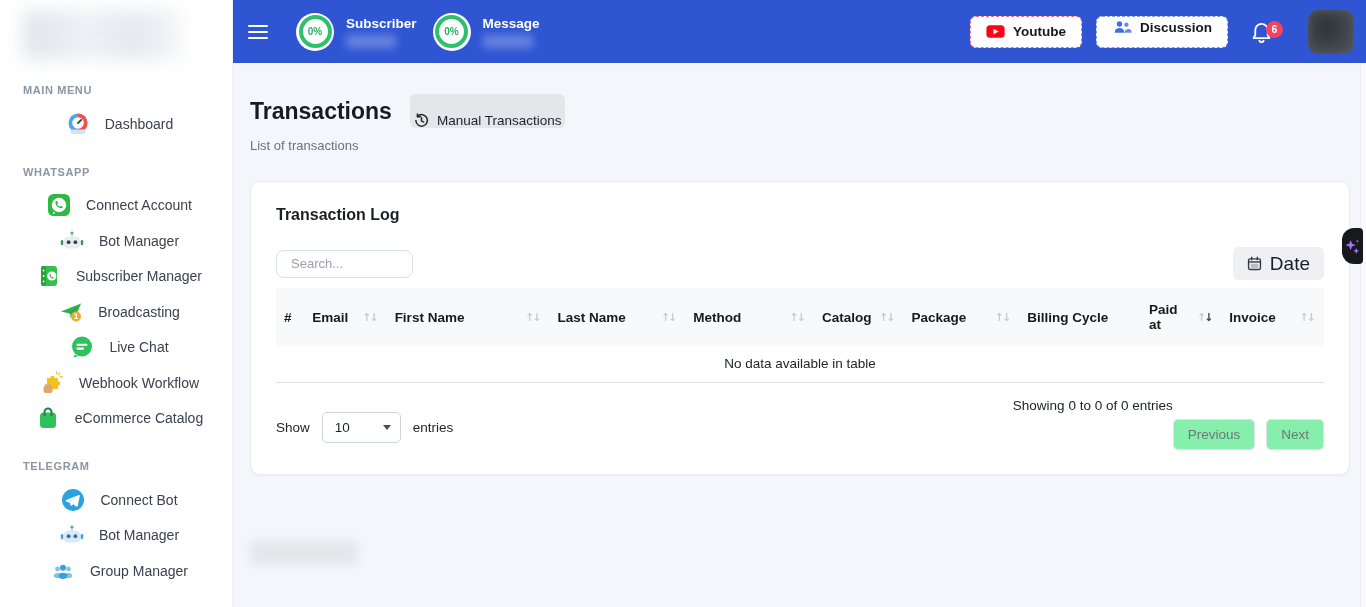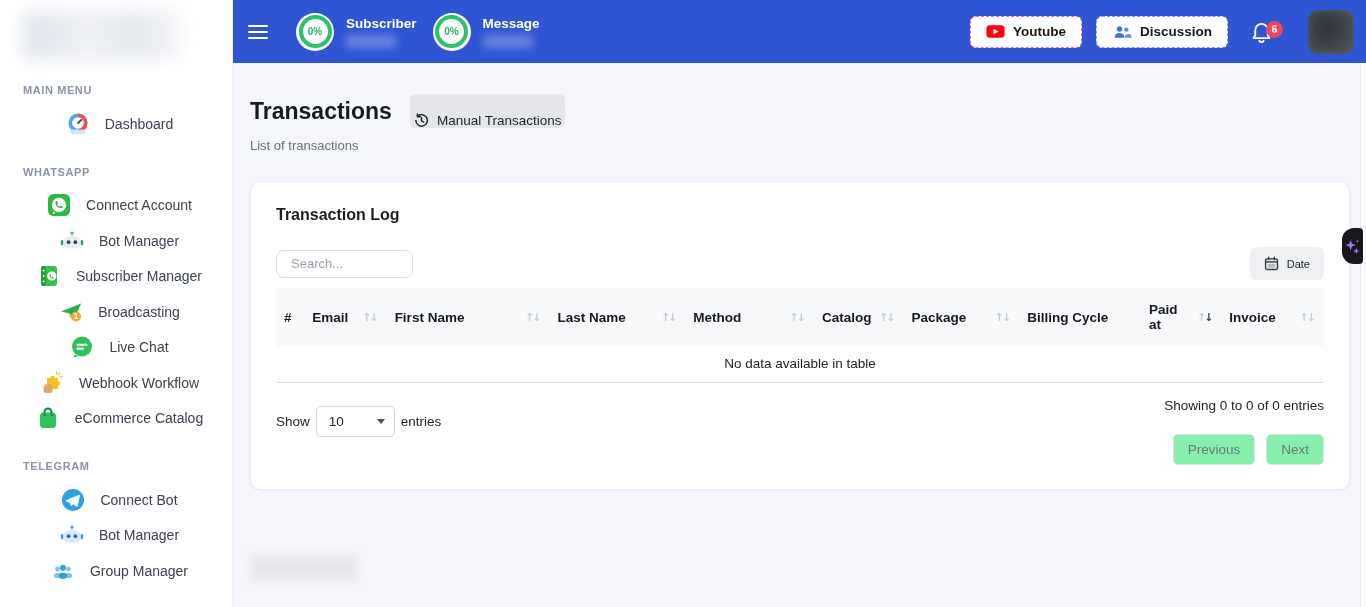--- a/index.html
+++ b/index.html
@@ -54,21 +54,21 @@
   .stat-val-blur{ width:50px; height:13px; background:rgba(255,255,255,.28); filter:blur(4px); border-radius:3px;}
 
   .topbar-spacer{ flex:1; }
 
   .pill-btn{
     height:32px; background:#fff; border-radius:6px; display:inline-flex;
     align-items:center; gap:8px; padding:12px 15px; font-size:13.5px; font-weight:600;
     color:#15181d; cursor:pointer;
   }
   .pill-btn.yt{ border:1.6px dashed #ef6b80; }
-  .pill-btn.disc{ border:1.6px dashed #7b9bef; margin-left:-2px;}
+  .pill-btn.disc{ border:1.6px dashed #7b9bef; margin-left:-2px;align-items:flex-end;}
 
   .bell-wrap{ position:relative; width:24px; height:26px; margin:0 18px 0 6px; cursor:pointer;}
   .bell-badge{
     position:absolute; right:-9px; top:2px; min-width:17px; height:17px; border-radius:50%;
     background:#f0455f; color:#fff; font-size:10.5px; font-weight:700;
     display:flex; align-items:center; justify-content:center;
   }
   .avatar{
     width:46px; height:44px; border-radius:10px; overflow:hidden; cursor:pointer; background:#5a5f68;
   }
@@ -95,50 +95,50 @@
   .card-title{ font-size:16px; font-weight:700; color:#1b1f24; }
   .controls-row{ margin-top:23px; display:flex; align-items:center; }
   .search-input{
     width:137px; height:28px; border:1px solid #dbe0e6; border-radius:8px;
     padding:0 14px; font-size:13px; color:#333; outline:none; font-family:inherit;
   }
   .search-input::placeholder{ color:#98a1ab; }
   .date-btn{
     margin-left:auto; height:33px; padding:0 14px; background:#eef0f3; border:none;
     border-radius:6px; display:inline-flex; align-items:center; gap:8px;
-    font-size:11px; color:#1b1f24; font-weight:500; cursor:pointer; font-family:inherit;
+    font-size:19px; color:#1b1f24; font-weight:500; cursor:pointer; font-family:inherit;
   }
 
   table.tx{ width:100%; border-collapse:collapse; table-layout:fixed; margin-top:8px; }
   table.tx thead tr{ background:#f8f9fb; }
   table.tx th{ padding:14px 8px; font-size:13.5px; font-weight:700; color:#16191d; text-align:left; }
   .th-inner{ display:flex; align-items:center; justify-content:space-between; gap:4px; }
   .sort-icon{ display:inline-block; font-size:11px; line-height:1; color:#c7ccd4; letter-spacing:-2px; font-family:"DejaVu Sans",sans-serif; padding-right:2px;}
   .sort-icon::before{ content:"\2191"; }
   .sort-icon::after{ content:"\2193"; }
   .sort-icon[data-sort="none"]{ visibility:hidden; }
   .sort-icon[data-sort="desc"]::after{ color:#3a4047; }
   td.empty-cell{
     text-align:center; font-size:13.5px; color:#212529; padding:10px 8px 11px;
     border-bottom:1px solid #dfe3e8; background:#fff;
   }
 
   .table-footer{ margin-top:15px; display:flex; align-items:flex-start; }
-  .show-group{ display:flex; align-items:center; gap:6px; font-size:13.5px; color:#212529; margin-top:8px;}
+  .show-group{ display:flex; align-items:center; gap:12px; font-size:13.5px; color:#212529; margin-top:14px;}
   .select-wrap{ position:relative; }
   .page-size{
     -webkit-appearance:none; appearance:none; width:79px; height:31px;
     border:1px solid #ced4da; border-radius:5px; padding:0 40px 0 12px;
     font-size:13.5px; color:#212529; background:#fff; font-family:inherit; cursor:pointer;
   }
   .select-wrap::after{
     content:""; position:absolute; right:10px; top:13px; pointer-events:none;
     border-left:4px solid transparent; border-right:4px solid transparent; border-top:5px solid #495057;
   }
-  .footer-right{ margin-left:auto; display:flex; flex-direction:column; align-items:flex-end; }
+  .footer-right{ margin-left:auto; display:flex; flex-direction:row; }
   .showing-text{ font-size:13.5px; color:#212529; }
   .pager{ margin-top:21px; display:flex; gap:11px; }
   .pager button{
     height:31px; padding:0 14px; background:#86efac; border:1px solid #dee2e6; border-radius:5px;
     font-size:13.5px; color:#70767e; cursor:pointer; font-family:inherit;
   }
 
   .footer-blur{
     margin-top:66px; width:108px; height:24px; background:#e4e5e9; filter:blur(5px); opacity:.9; border-radius:4px;
   }

